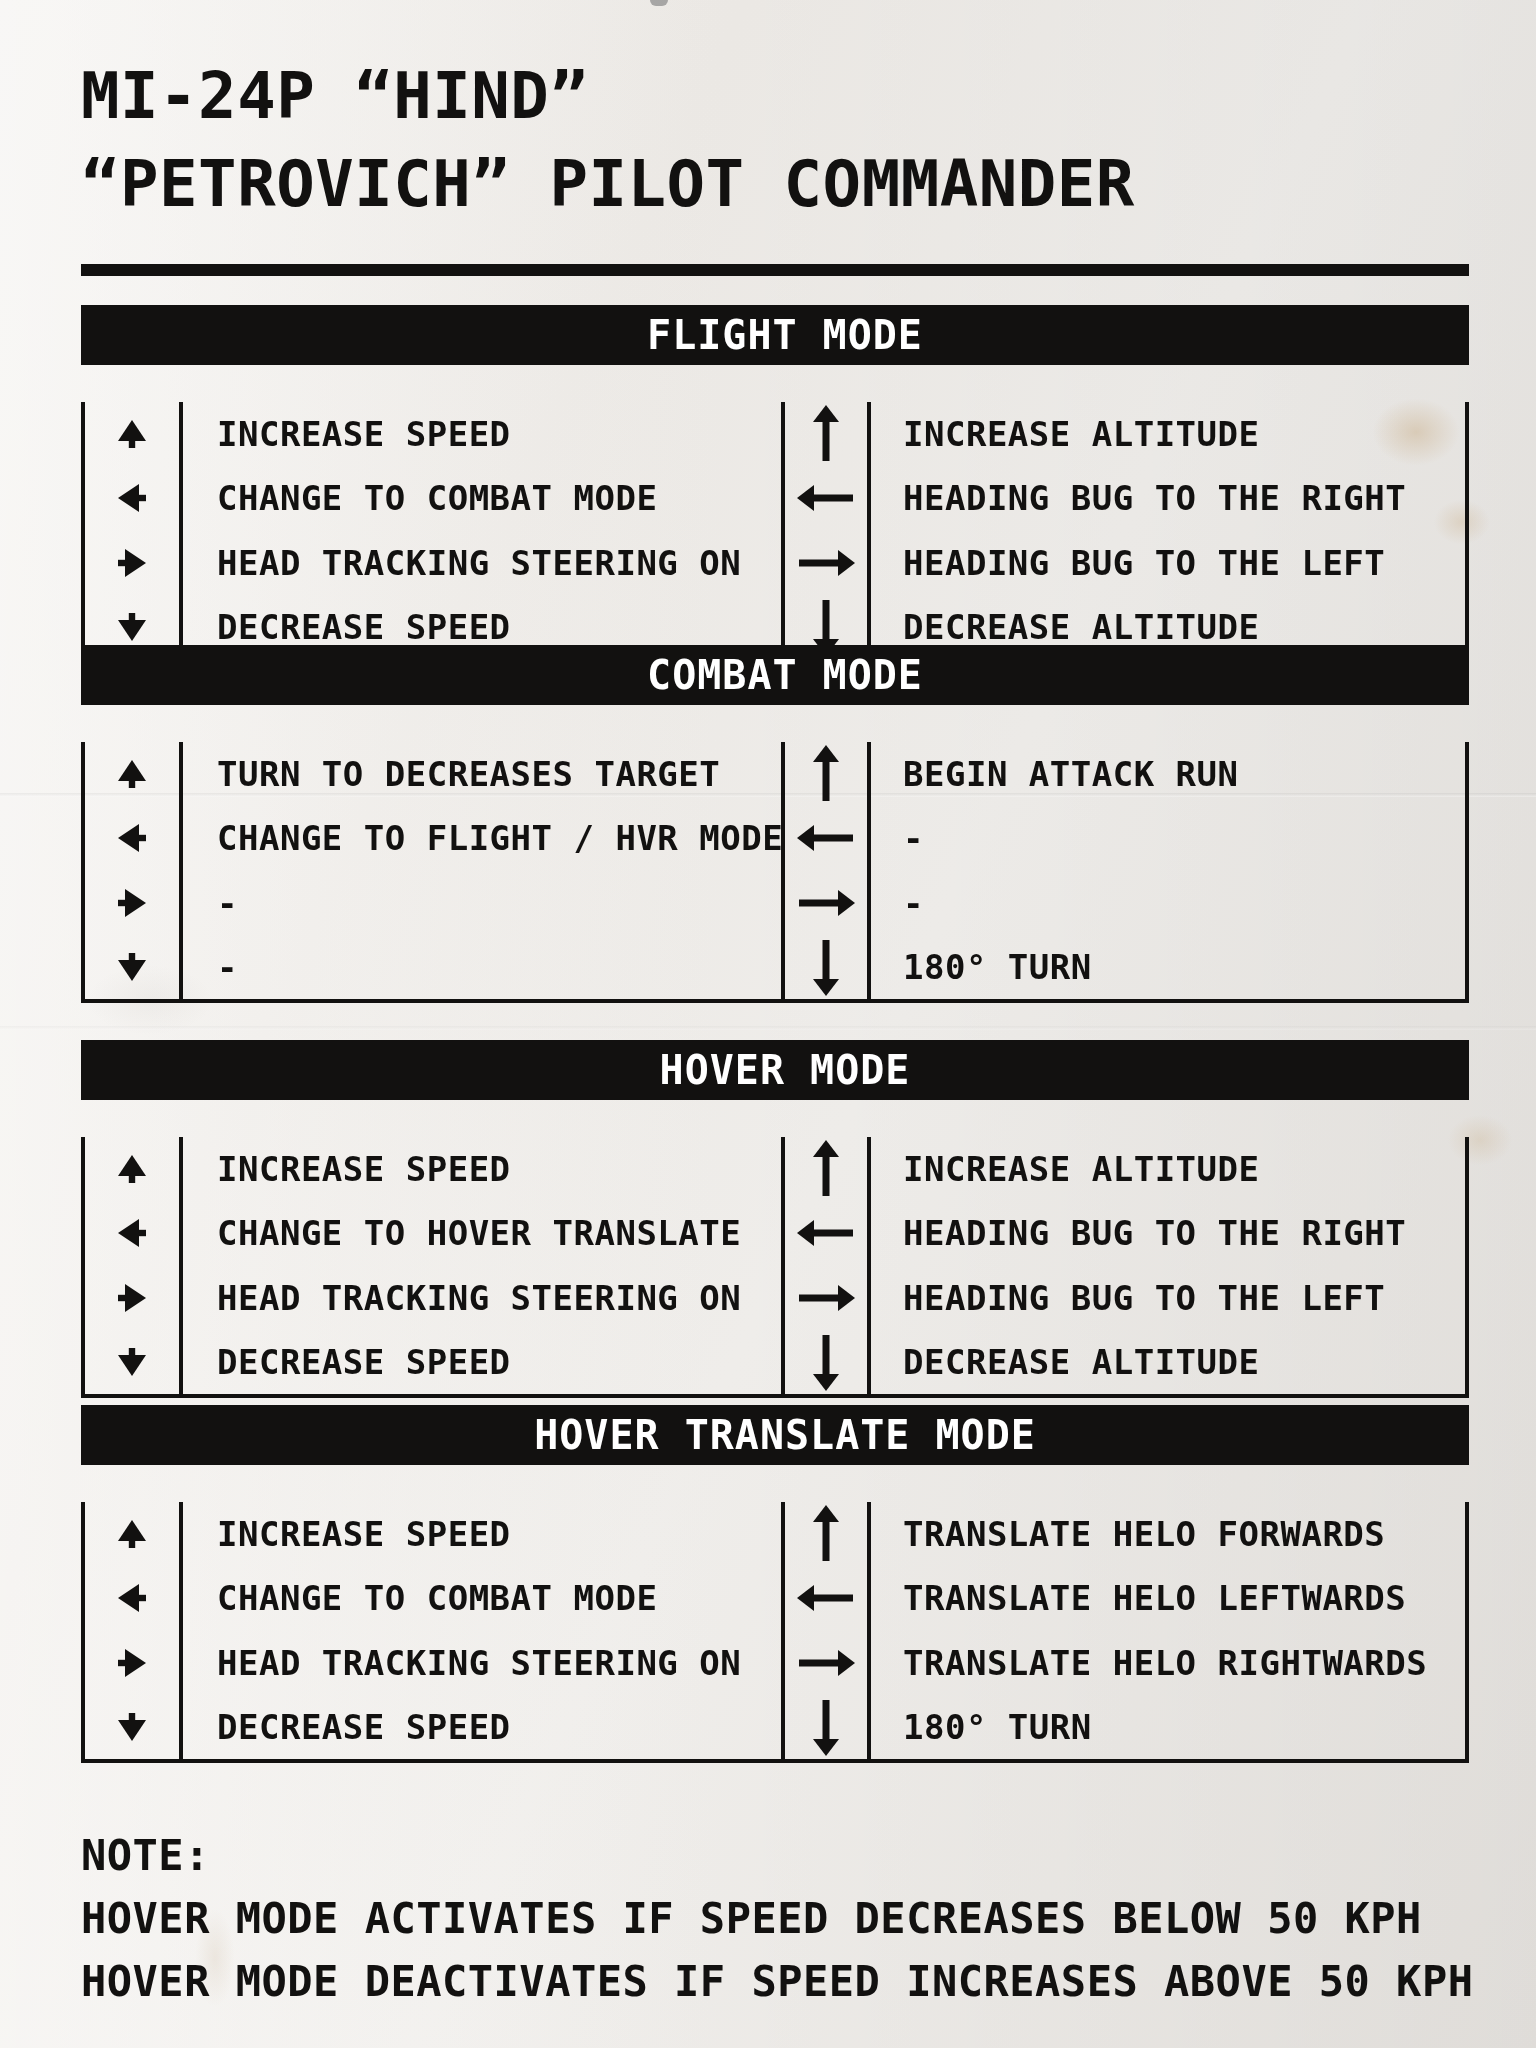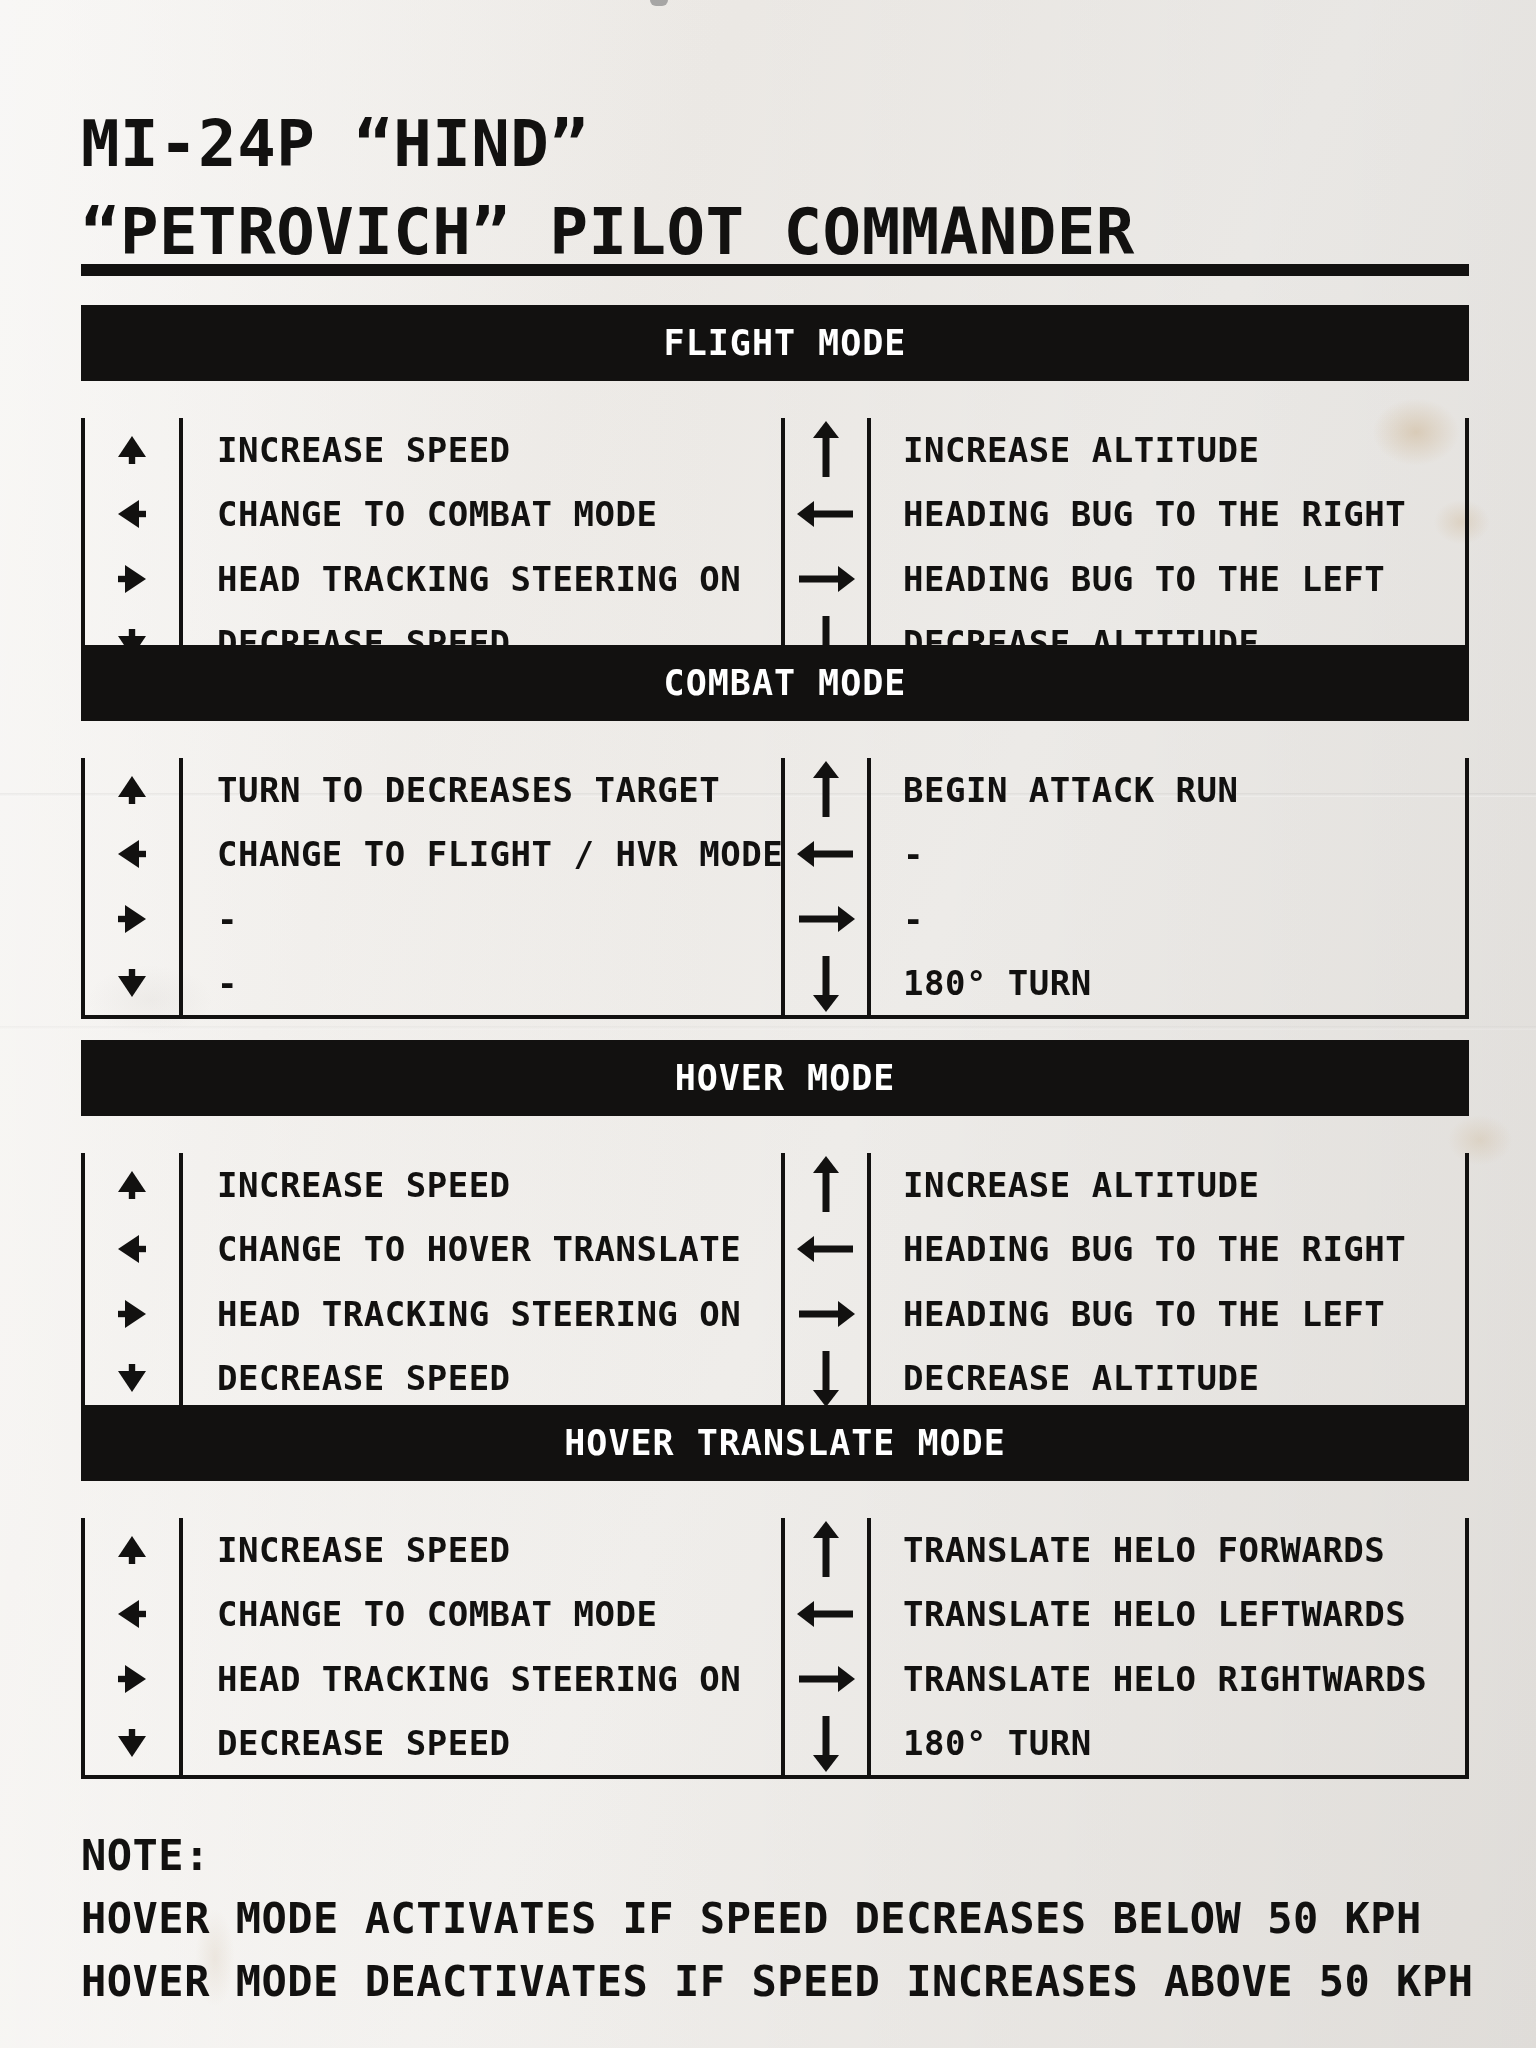--- a/index.html
+++ b/index.html
@@ -24,29 +24,29 @@
       linear-gradient(to right, rgba(255,255,255,.45), rgba(0,0,0,.015) 45%, rgba(0,0,0,.05) 100%),
       linear-gradient(115deg,#f3f1ee 0%,#efece8 30%,#f3f1ee 55%,#ebe8e4 100%);
   }
   .artifact{position:absolute;pointer-events:none}
   .crease{left:0;width:1536px;height:4px;
     background:linear-gradient(to bottom, rgba(0,0,0,.055), rgba(255,255,255,.35));}
   .smudge{top:0;left:650px;width:18px;height:6px;border-radius:0 0 6px 6px;background:rgba(110,110,112,.55)}
 
   .page-title{
     position:absolute;left:81px;top:52px;width:1388px;
-    font-size:64px;line-height:88px;letter-spacing:.5px;white-space:nowrap;margin-top:48px;
+    font-size:64px;line-height:88px;letter-spacing:.5px;white-space:nowrap;
   }
   .rule{position:absolute;left:81px;top:264px;width:1388px;height:12px;background:var(--ink)}
 
   .mode-table{position:absolute;left:81px;width:1388px;height:325px}
   .mode-header{
-    height:76px;background:var(--ink);color:var(--header_text);
+    height:60px;background:var(--ink);color:var(--header_text);
     display:flex;align-items:center;justify-content:center;
-    font-size:35px;letter-spacing:1px;padding-left:20px;
+    font-size:40px;letter-spacing:1px;padding-left:20px;
   }
   .mode-body{
     height:261px;border:4px solid var(--ink);border-top:none;
     display:grid;grid-template-columns:98px 602px 86px 1fr;grid-template-rows:repeat(4,1fr);margin-top:37px;
   }
   .trow{display:contents}
   .cell{display:flex;align-items:center;min-width:0}
   .icon1,.t-left,.icon2{border-right:4px solid var(--ink)}
   .icon1,.icon2{justify-content:center}
   .t-left{padding-left:34px}

